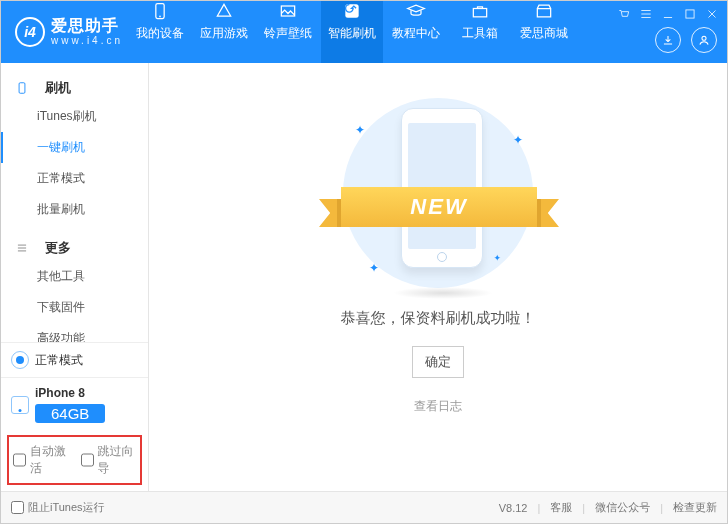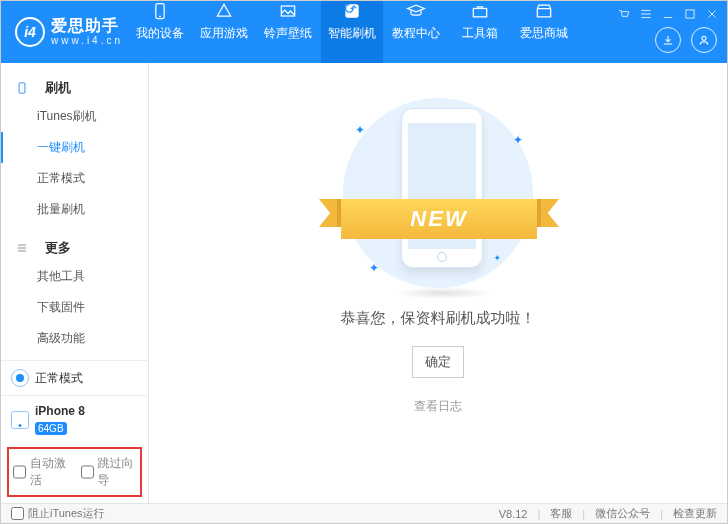--- a/index.html
+++ b/index.html
@@ -31,45 +31,45 @@
   .side-section { padding: 6px 0 2px 14px; display: flex; align-items: center; gap: 16px; color: #333; font-weight: 600; font-size: 13px; }
   .side-list { padding: 2px 0 8px 0; }
   .side-item { padding: 7px 0 7px 34px; font-size: 12px; color: #555; cursor: pointer; border-left: 2px solid transparent; }
   .side-item.active { color: #1f8efd; border-left-color: #1f8efd; }
   .side-block { border-top: 1px solid #eee; padding: 8px 10px; display: flex; align-items: center; gap: 6px; }
   .indicator-dot { width: 18px; height: 18px; border-radius: 50%; border: 1px solid #8fc6fb; display:flex; align-items:center; justify-content:center; }
   .indicator-dot::after { content:""; width:8px; height:8px; border-radius:50%; background:#1f8efd; }
   .phone-pic { width: 18px; height: 18px; border: 1px solid #8fc6fb; border-radius: 3px; position: relative; }
   .phone-dot { position:absolute; bottom:1px; left:50%; transform:translateX(-50%); width:3px; height:3px; border-radius:50%; background:#1f8efd; }
   .device-info { display:flex; flex-direction:column; gap:4px; }
-  .capacity-badge { background:#1f8efd; color:#fff; font-size:10px; padding:1px 3px; border-radius:3px; width:fit-content; }
+  .capacity-badge { background:#1f8efd; color:#fff; font-size:15px; padding:1px 16px; border-radius:3px; width:fit-content; }
   .red-box { border: 2px solid #e53935; margin: 4px 6px 6px 6px; padding: 6px 4px; display:flex; gap:12px; }
   .cb { display:flex; gap:4px; color:#888; font-size:12px; }
   .cb input { margin:0; }
 
   
   .main { flex:1; display:flex; flex-direction:column; align-items:center; justify-content:flex-start; background:#fff; padding-top:30px; position:relative; }
   .illus { width: 210px; height: 200px; position:relative; }
   .bg-circle { position:absolute; width:190px; height:190px; border-radius:50%; background:#e6f2fe; left:10px; top:5px; }
   .star { position:absolute; color:#1f8efd; font-size:12px; }
   .phone { position:absolute; left:68px; top:15px; width:82px; height:160px; background:#fff; border-radius:12px; border:1px solid #d7e6f5; box-shadow:0 6px 8px rgba(0,0,0,.08); }
   .phone::before { content:""; position:absolute; left:6px; top:14px; right:6px; bottom:18px; background:#e0edfb; border-radius:2px; }
   .phone-home { position:absolute; bottom:5px; left:50%; transform:translateX(-50%); width:10px; height:10px; border:1px solid #bcd4ec; border-radius:50%; }
   .ribbon { position:absolute; left:-14px; top:90px; width:240px; height:56px; }
-  .ribbon-body { position:absolute; left:22px; right:22px; top:16px; height:40px; background:linear-gradient(#ffd65a,#f4b93c); display:flex; align-items:center; justify-content:center; color:#fff; font-size:22px; font-weight:800; font-style:italic; letter-spacing:2px; border-radius:0; }
+  .ribbon-body { position:absolute; left:22px; right:22px; top:4px; height:40px; background:linear-gradient(#ffd65a,#f4b93c); display:flex; align-items:center; justify-content:center; color:#fff; font-size:22px; font-weight:800; font-style:italic; letter-spacing:2px; border-radius:0; }
   .ribbon-tail { position:absolute; top:16px; width:28px; height:28px; background:#f4b93c; }
   .ribbon-tail.l { left:0; border-right:10px solid #e0a52f; clip-path: polygon(0 0, 100% 0, 100% 100%, 0 100%, 40% 50%); }
   .ribbon-tail.r { right:0; border-left:10px solid #e0a52f; clip-path: polygon(0 0, 100% 0, 60% 50%, 100% 100%, 0 100%); }
   .shadow { position:absolute; bottom:-6px; left:60px; width:100px; height:12px; background:radial-gradient(ellipse, rgba(0,0,0,.12), transparent 70%); }
   .msg { margin-top: 16px; font-size: 15px; color: #555; }
   .btn { margin-top: 18px; border:1px solid #ccc; background:#fff; padding:6px 12px; font-size:13px; color:#555; cursor:pointer; }
   .loglink { margin-top: 20px; font-size:12px; color:#999; cursor:pointer; }
 
   
-  .statusbar { height: 20px; border-top:1px solid #e5e5e5; background:#f7f7f7; display:flex; align-items:center; padding:0 10px; font-size:11px; color:#777; }
+  .statusbar { height: 32px; border-top:1px solid #e5e5e5; background:#f7f7f7; display:flex; align-items:center; padding:0 10px; font-size:11px; color:#777; }
   .statusbar .left { display:flex; align-items:center; gap:4px; }
   .statusbar .right { margin-left:auto; display:flex; align-items:center; gap:6px; }
   .sep { color:#ccc; padding:0 4px; }
 </style>
 </head>
 <body>
 
 <div class="app">
 
   <div class="header">

